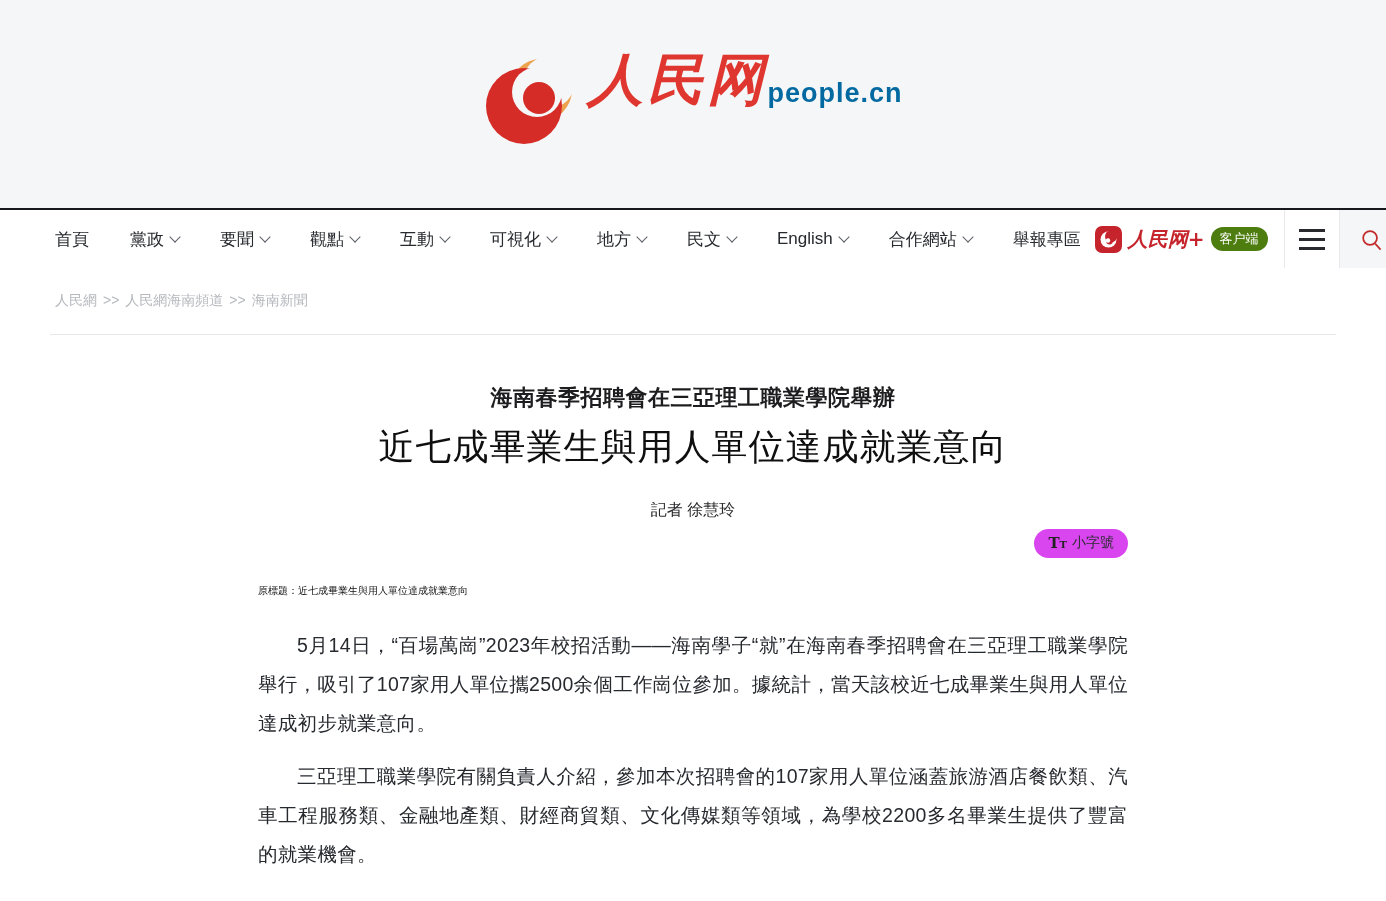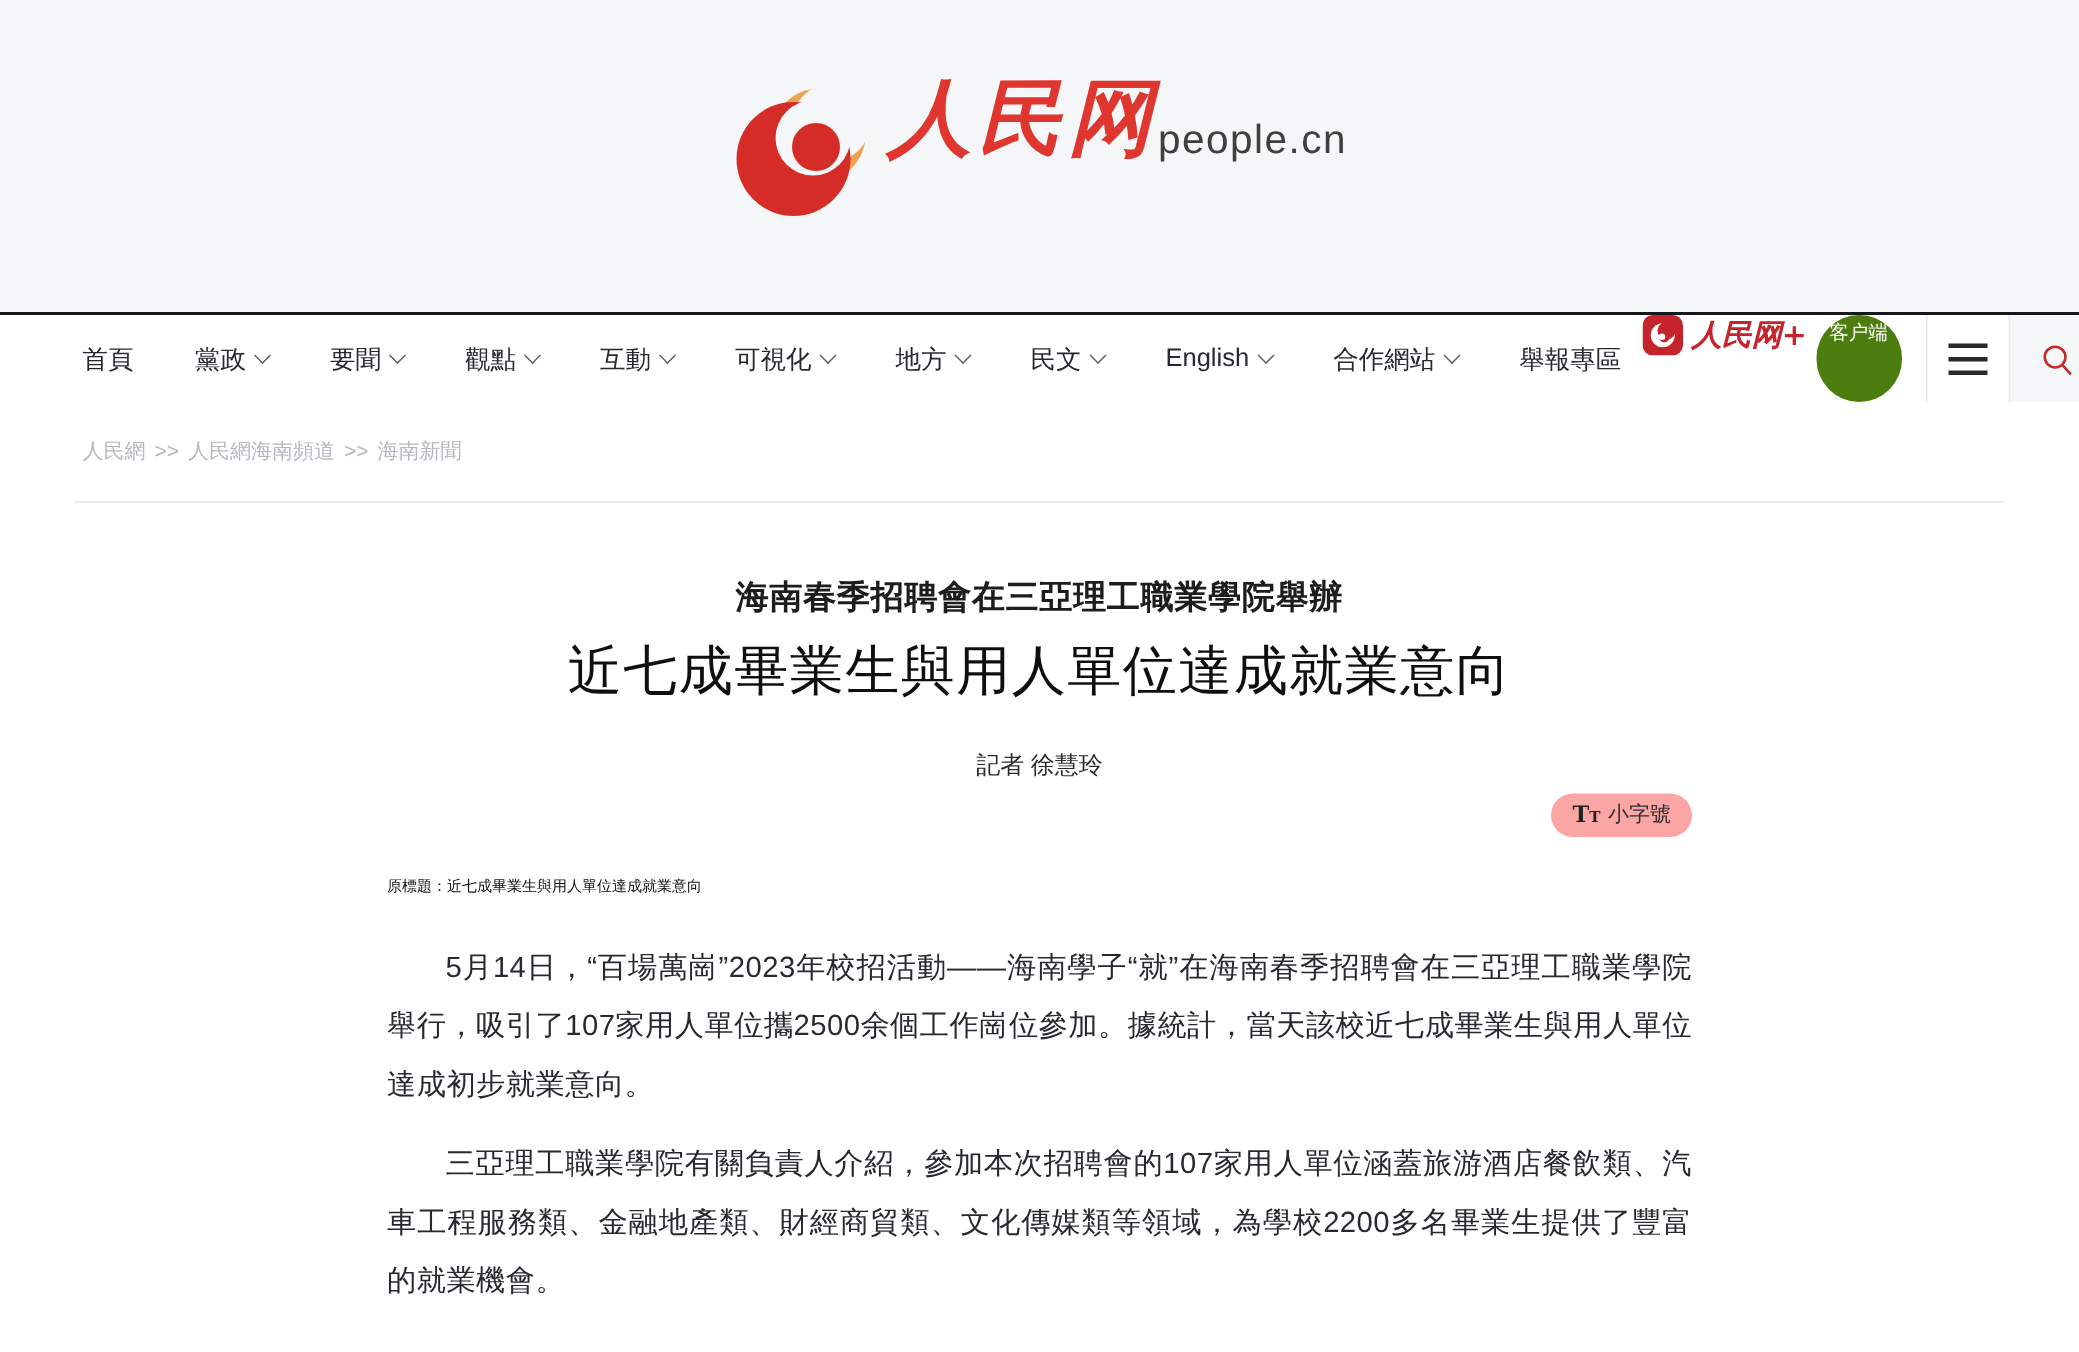--- a/index.html
+++ b/index.html
@@ -8,29 +8,29 @@
     font-family:"Liberation Sans","DejaVu Sans",sans-serif;
     color:#26292e;
   }
   
   .site-header{height:208px;background:#f5f6f7;display:flex;justify-content:center;align-items:flex-start;}
   .logo{display:flex;align-items:flex-start;margin-top:50px;cursor:pointer;}
   .logo-mark{display:block;margin-right:4px;}
   .logo-text{display:flex;flex-direction:row;align-items:flex-end;}
   .logo-cn{font-family:"DejaVu Serif","Liberation Serif",serif;font-style:italic;font-weight:bold;
     font-size:56px;line-height:1.05;color:#df372f;letter-spacing:4px;}
-  .logo-en{font-size:27px;font-weight:normal;color:#404040;letter-spacing:1px;margin-top:14px;padding-right:4px;}
+  .logo-en{font-size:27px;font-weight:bold;color:#0369a1;letter-spacing:1px;margin-top:14px;padding-right:4px;}
   
   .main-nav{height:58px;background:#fff;border-top:2px solid #17181c;display:flex;align-items:stretch;}
   .nav-items{display:flex;align-items:center;gap:41px;padding-left:55px;}
   .nav-item{font-size:17px;color:#26292e;white-space:nowrap;cursor:pointer;display:flex;align-items:center;}
   .chev{display:inline-block;width:7px;height:7px;border-right:1.6px solid #5b5f66;border-bottom:1.6px solid #5b5f66;
     transform:rotate(45deg);margin-left:7px;margin-top:-4px;}
   .nav-right{margin-left:auto;display:flex;align-items:stretch;}
-  .app-badge{display:flex;gap:6px;margin:0 16px 0 14px;cursor:pointer;}
+  .app-badge{display:flex;align-items:center;gap:6px;margin:0 16px 0 14px;cursor:pointer;}
   .badge-script{font-family:"DejaVu Serif","Liberation Serif",serif;font-style:italic;font-weight:bold;
     font-size:20px;color:#c6242c;white-space:nowrap;}
   .badge-pill{background:#4d7c0f;color:#fff;font-size:13px;border-radius:999px;padding:3px 9px;white-space:nowrap;}
   .v-div{width:1px;background:#e9e9eb;}
   .hamburger{width:54px;display:flex;flex-direction:column;justify-content:center;align-items:center;gap:6px;cursor:pointer;}
   .hamburger span{display:block;width:26px;height:3px;background:#282a2e;}
   .search-zone{width:162px;background:#f5f6f7;display:flex;align-items:center;cursor:pointer;}
   .search-zone svg{margin-left:20px;}
   
   .breadcrumb{padding:24px 12px 0 55px;font-size:14px;color:#b5b8bd;}
@@ -38,21 +38,21 @@
   .crumb-sep{margin:0 6px;}
   .rule{border:none;border-top:1px solid #e8e8ea;margin:24px 50px 0 50px;}
   
   .article{width:870px;margin:0 auto;}
   .kicker{margin-top:48px;text-align:center;font-size:22px;color:#1d1d1f;letter-spacing:0.5px;font-weight:bold;}
   .title{margin-top:12px;text-align:center;font-size:36px;font-weight:400;color:#0f0f10;letter-spacing:1px;line-height:1.2;}
   .byline{margin-top:32px;text-align:center;font-size:16px;color:#2a2a2c;}
   .dateline{margin-top:30px;text-align:center;font-size:15px;color:#9a9da3;}
   .dateline .src-name{color:#4c4e52;margin-left:4px;cursor:pointer;}
   .toolbar{display:flex;justify-content:flex-end;margin-top:8px;}
-  .font-size-btn{background:#fca5a5;border:none;border-radius:15px;padding:5px 14px 6px;font-size:14px;color:#2b2d30;
+  .font-size-btn{background:#d946ef;border:none;border-radius:15px;padding:5px 14px 6px;font-size:14px;color:#2b2d30;
     display:flex;align-items:center;gap:5px;cursor:pointer;font-family:inherit;}
   .tt{font-family:"DejaVu Serif","Liberation Serif",serif;font-weight:bold;color:#222;}
   .tt .t1{font-size:15px;}
   .tt .t2{font-size:10px;}
   .orig-title{margin-top:26px;font-size:10px;color:#111;}
   .body-text{margin-top:28px;}
   .body-text p{font-size:19.5px;line-height:39px;color:#26292e;text-indent:2em;margin:0 0 14px 0;
     text-align:justify;letter-spacing:0.3px;}
 </style>
 </head>

